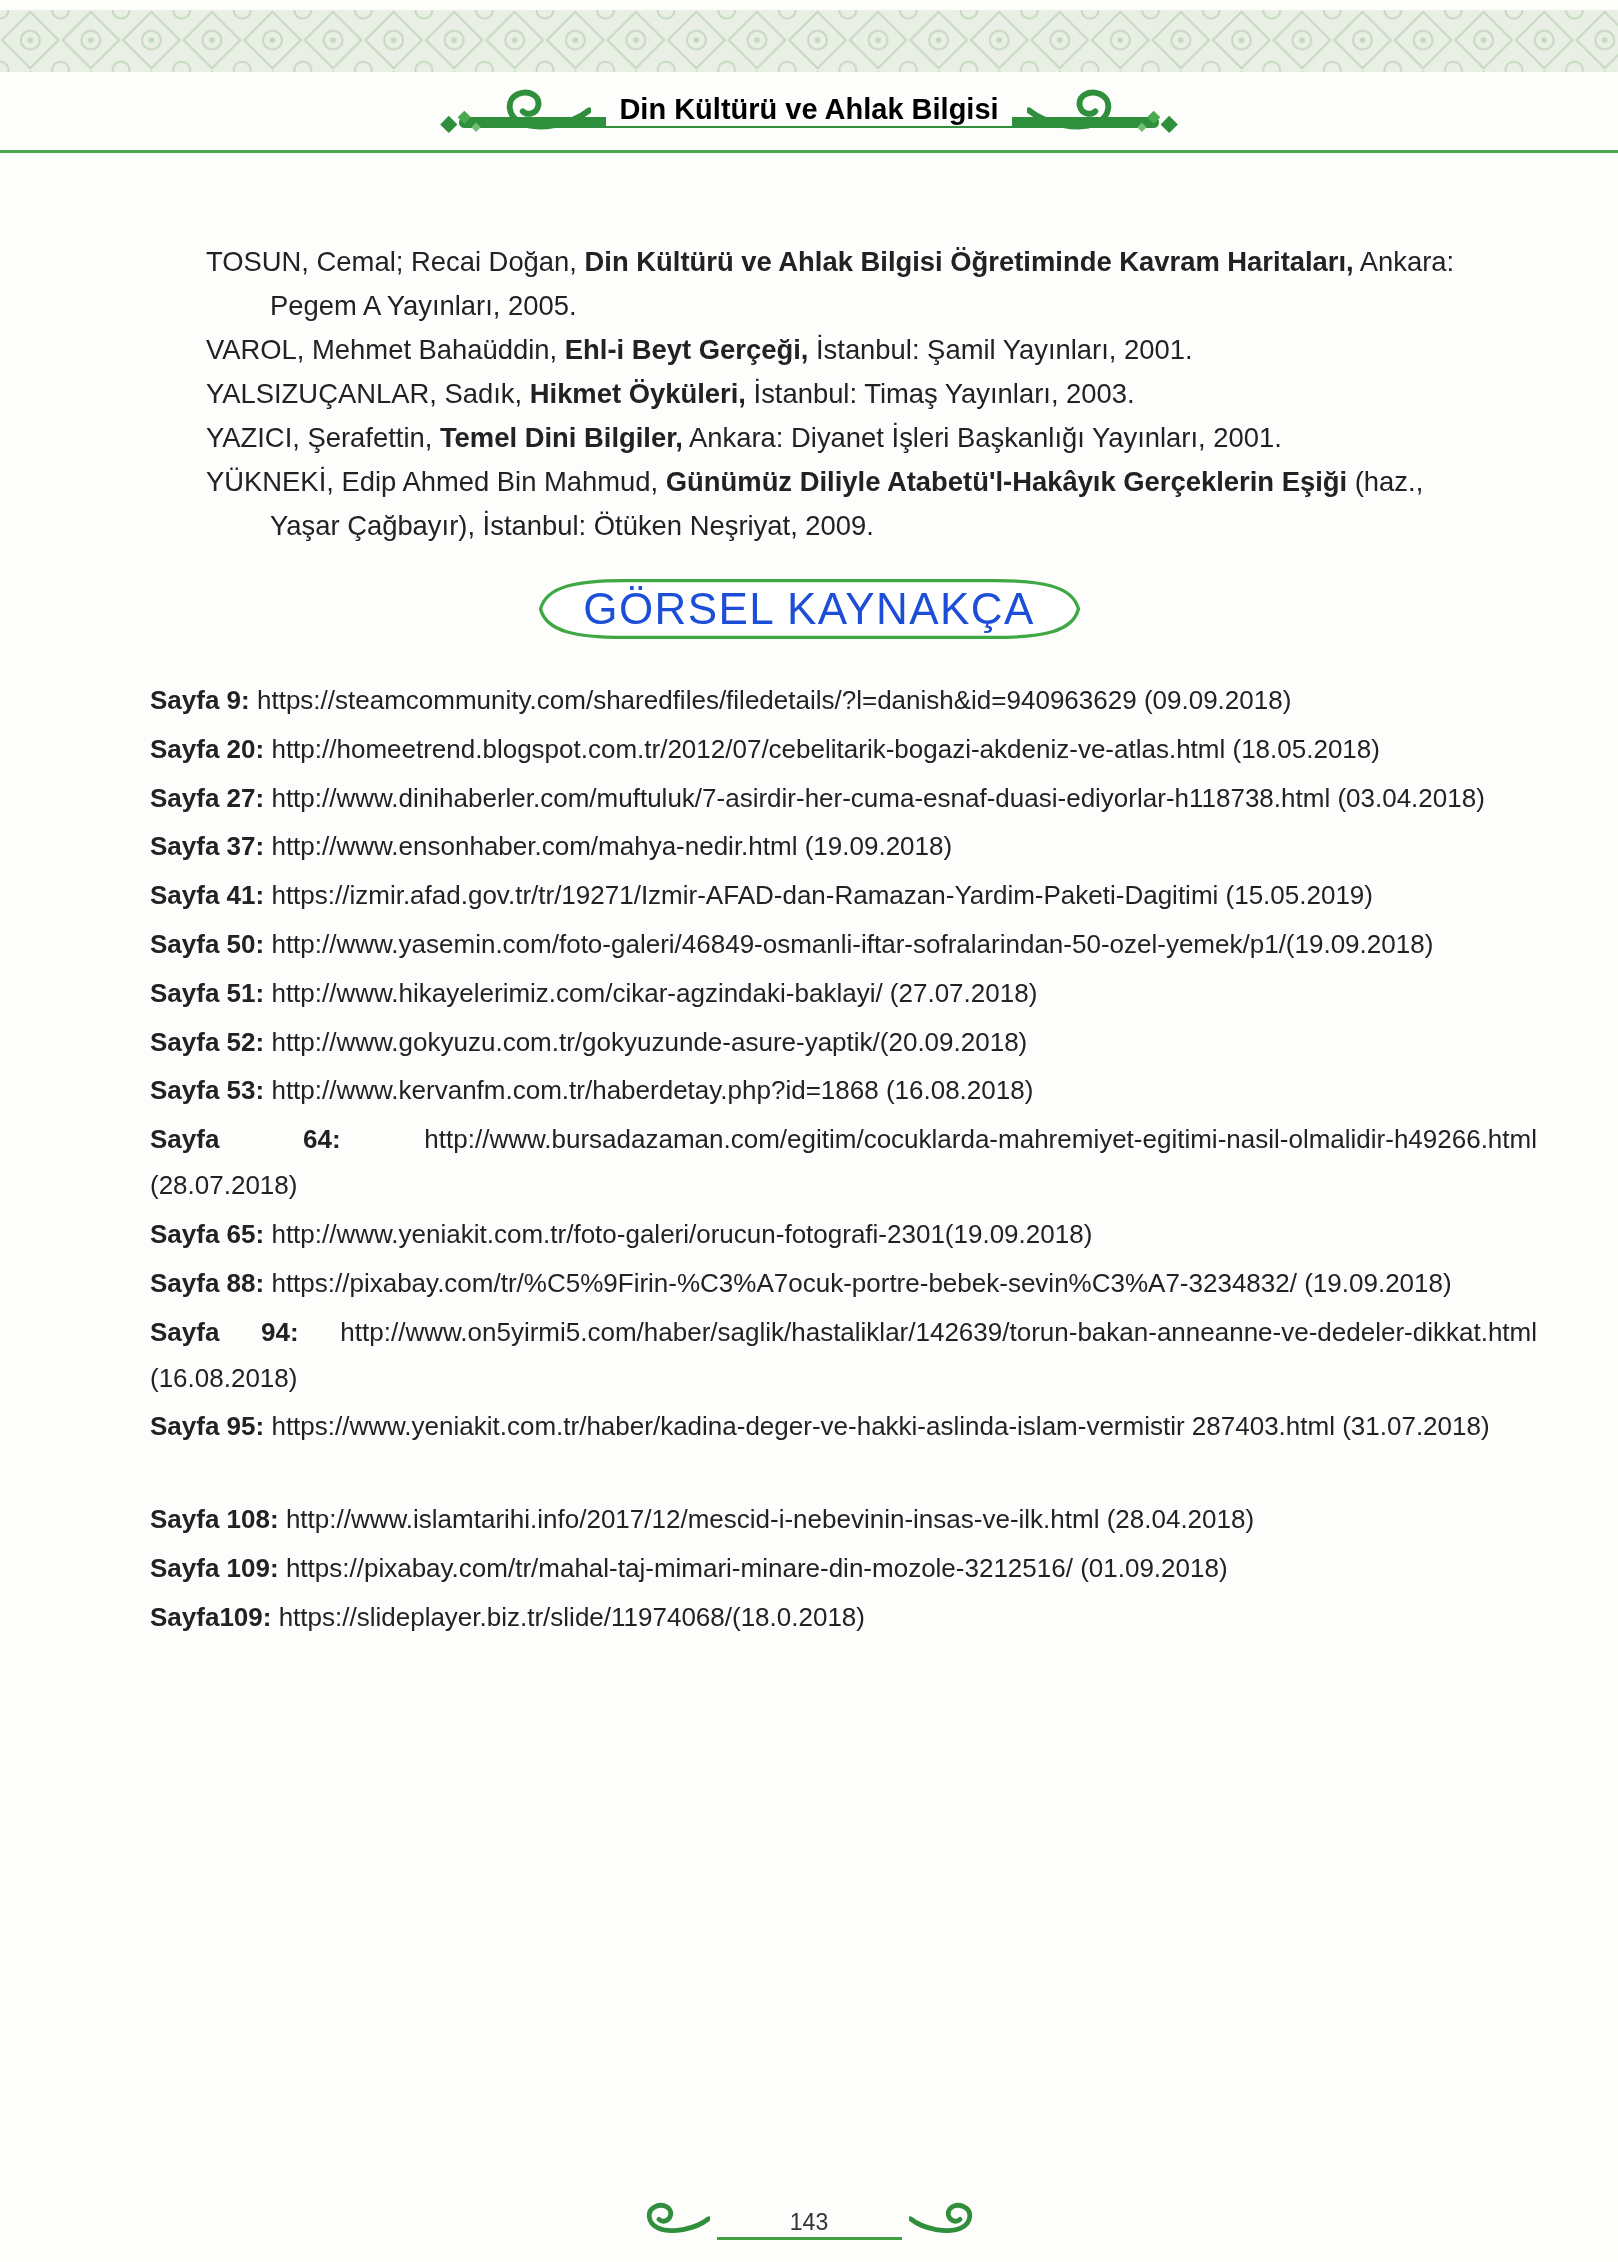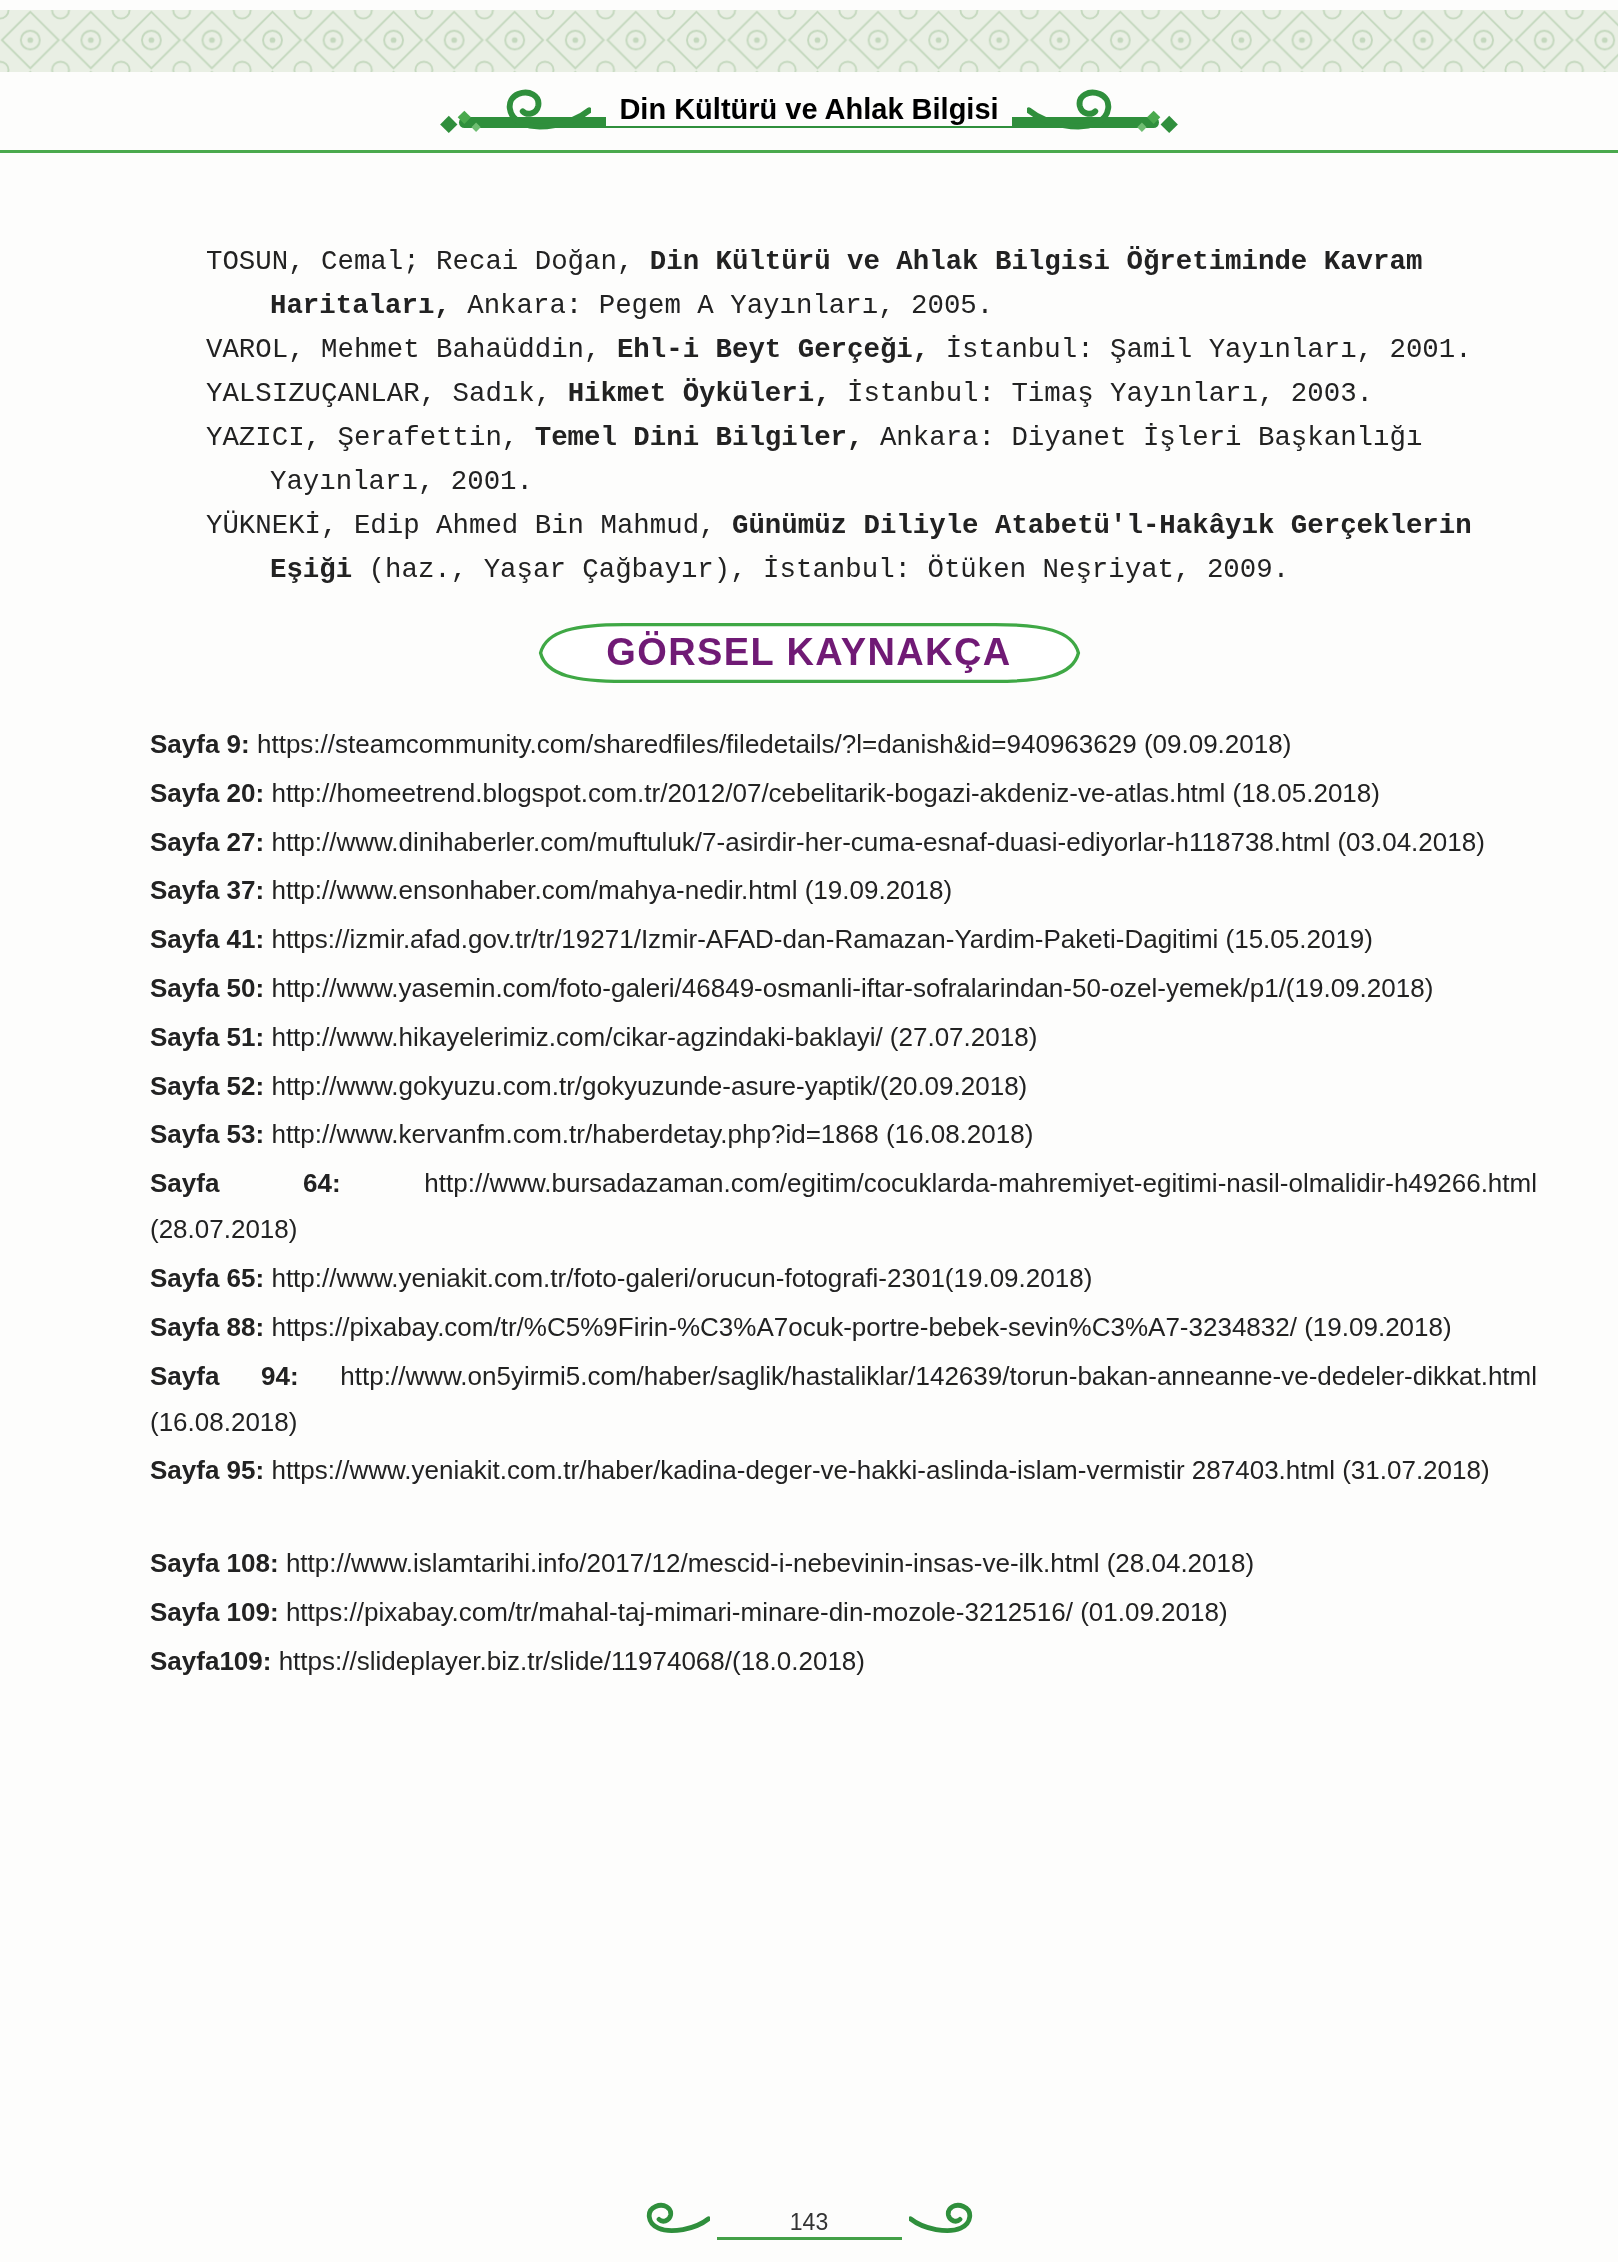--- a/index.html
+++ b/index.html
@@ -58,42 +58,41 @@
     margin-top: 9.5px;
     height: 3.8px;
     background: #4aa94d;
   }
 
   
   .biblio {
     margin: 87px 144px 0 206px;
     font-size: 27.4px;
     line-height: 44px;
-    font-family: Liberation Mono, monospace;
   }
   .bib { margin: 0; padding-left: 64px; text-indent: -64px; }
 
   
   .section-box {
     position: relative;
     width: 553px;
     height: 72px;
     margin: 24.6px auto 0;
   }
   .section-box svg { position: absolute; left: 0; top: 0; }
   .section-title {
     position: absolute;
     inset: 0;
     display: flex;
     align-items: center;
     justify-content: center;
-    font-size: 38px;
-    font-weight: bold;
+    font-size: 44px;
+    font-weight: normal;
     letter-spacing: 1.4px;
-    color: #701a75;
+    color: #1d4ed8;
   }
 
   
   .sources {
     margin: 32px 81px 0 150px;
     font-size: 26px;
     line-height: 46px;
   }
   .source {
     margin: 0 0 2.8px 0;

